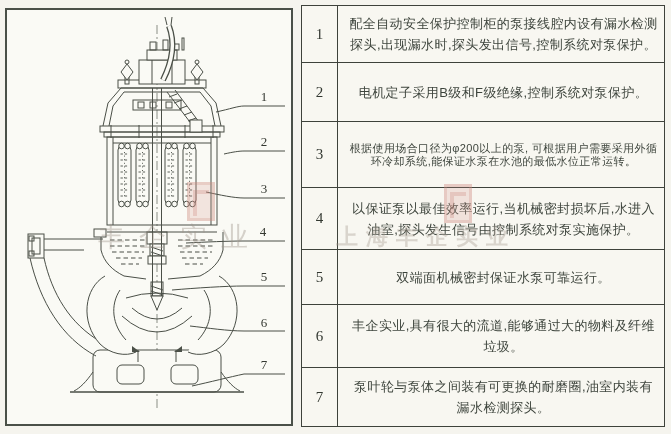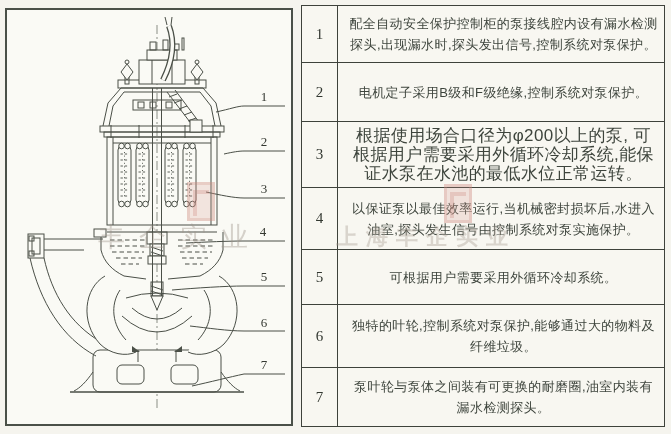--- a/index.html
+++ b/index.html
@@ -42,21 +42,21 @@
     font-size:15px;color:#333831;
   }
   td.txt{
     font-size:13px;line-height:21px;letter-spacing:.4px;color:#3d443c;
     padding:2px 5px 2px 10px;
     text-align:center;
   }
   tr:nth-child(1){height:57px;}
   tr:nth-child(2){height:59px;}
   tr:nth-child(3){height:66px;}
-  tr:nth-child(3) td.txt{line-height:19px;font-size:17px;margin-top:12px;}
+  tr:nth-child(3) td.txt{line-height:13px;font-size:11px;margin-top:12px;}
   tr:nth-child(4){height:62px;}
   tr:nth-child(5){height:55px;}
   tr:nth-child(6){height:63px;}
   tr:nth-child(7){height:59px;}
   
   .wm{position:absolute;pointer-events:none;z-index:5;}
   .wm-text1{left:98px;top:219px;font-size:27px;font-weight:normal;
     letter-spacing:14px;color:rgba(158,148,138,.40);white-space:nowrap;}
   .wm-text2{left:336px;top:222px;font-size:22px;font-weight:bold;
     letter-spacing:8px;color:rgba(165,155,145,.38);white-space:nowrap;}
@@ -269,25 +269,25 @@
     <tr>
       <td class="num">3</td>
       <td class="txt">根据使用场合口径为φ200以上的泵, 可根据用户需要采用外循环冷却系统,能保证水泵在水池的最低水位正常运转。</td>
     </tr>
     <tr>
       <td class="num">4</td>
       <td class="txt">以保证泵以最佳效率运行,当机械密封损坏后,水进入油室,探头发生信号由控制系统对泵实施保护。</td>
     </tr>
     <tr>
       <td class="num">5</td>
-      <td class="txt">可根据用户需要采用外循环冷却系统。</td>
+      <td class="txt">双端面机械密封保证水泵可靠运行。</td>
     </tr>
     <tr>
       <td class="num">6</td>
-      <td class="txt">独特的叶轮,控制系统对泵保护,能够通过大的物料及纤维垃圾。</td>
+      <td class="txt">丰企实业,具有很大的流道,能够通过大的物料及纤维垃圾。</td>
     </tr>
     <tr>
       <td class="num">7</td>
       <td class="txt">泵叶轮与泵体之间装有可更换的耐磨圈,油室内装有漏水检测探头。</td>
     </tr>
   </tbody>
     </table>
 
   <div class="wm wm-text1">丰企实业</div>
   <div class="wm wm-text2">上海丰企实业</div>

